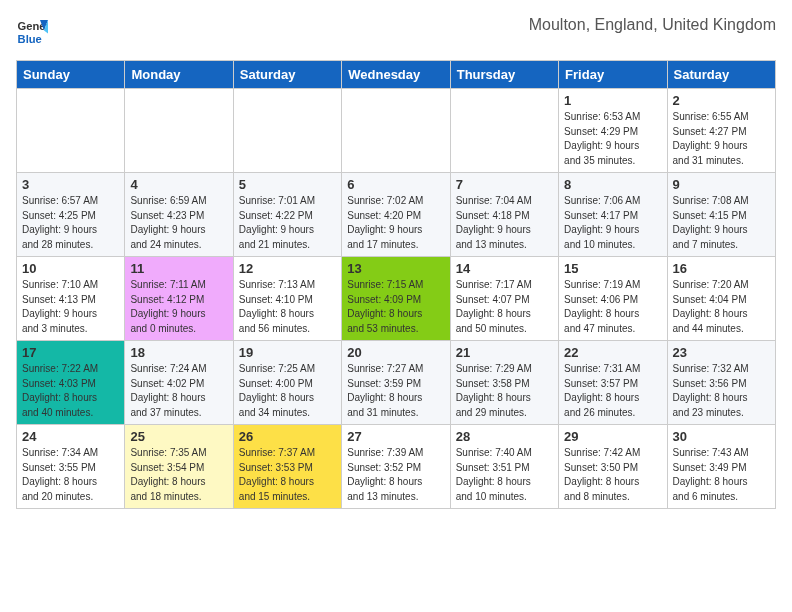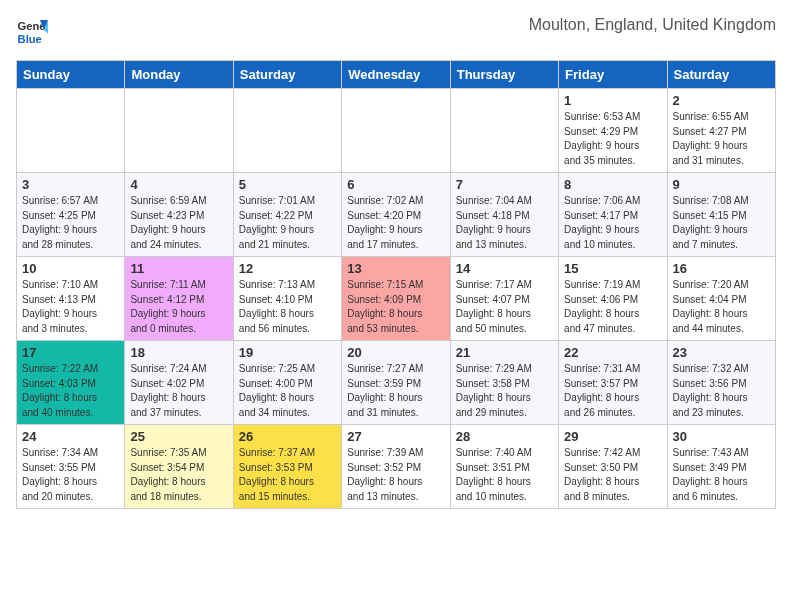--- a/index.html
+++ b/index.html
@@ -138,21 +138,21 @@
 Daylight: 9 hours
 and 0 minutes.</div>
           </td>
           <td style="background: rgb(255, 255, 255);">
             <span class="day-num">12</span>
             <div class="day-info" style="white-space: pre-line;">Sunrise: 7:13 AM
 Sunset: 4:10 PM
 Daylight: 8 hours
 and 56 minutes.</div>
           </td>
-          <td style="background: #fca5a5;">
+          <td style="background: #84cc16;">
             <span class="day-num">13</span>
             <div class="day-info" style="white-space: pre-line;">Sunrise: 7:15 AM
 Sunset: 4:09 PM
 Daylight: 8 hours
 and 53 minutes.</div>
           </td>
           <td style="background: rgb(255, 255, 255);">
             <span class="day-num">14</span>
             <div class="day-info" style="white-space: pre-line;">Sunrise: 7:17 AM
 Sunset: 4:07 PM

